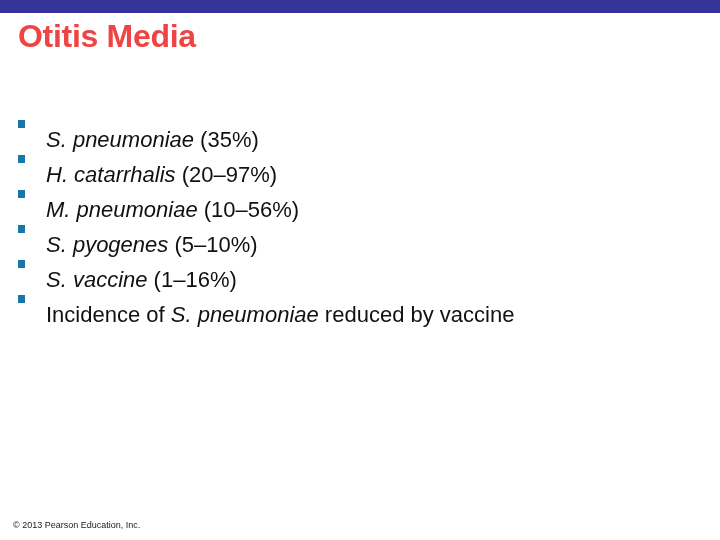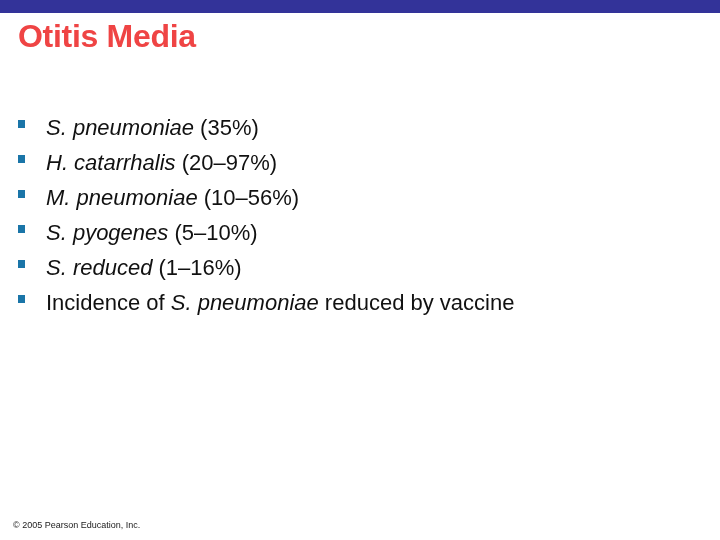--- a/index.html
+++ b/index.html
@@ -2,21 +2,21 @@
 <html><head>
 <meta charset="utf-8">
 <style>
   html, body { margin:0; padding:0; }
   body { width:720px; height:540px; background:#ffffff; position:relative; overflow:hidden; font-family:"Liberation Sans", sans-serif; }
   .topbar { position:absolute; left:0; top:0; width:720px; height:13px; background:#333399; }
   .title { position:absolute; left:18px; top:18px; font-size:32px; font-weight:bold; color:#ef4444; font-family:"Liberation Sans", sans-serif; letter-spacing:-0.3px; }
   .bullets { position:absolute; left:18px; top:108px; margin:0; padding:0; list-style:none; }
   .bullets li { position:relative; height:35px; font-size:22px; color:#111111; line-height:32px; white-space:nowrap; }
   .bullet { position:absolute; left:0; top:12px; width:7px; height:8px; background:#1a75a8; }
-  .text { position:absolute; left:28px; top:4px; }
+  .text { position:absolute; left:28px; top:16px; }
   .it { font-style:italic; }
   .footer { position:absolute; left:13px; top:520px; font-size:9px; color:#222; }
 </style>
 </head>
 <body>
 
 <div class="topbar"></div>
 <div class="title">Otitis Media</div>
 
 <ul class="bullets">
@@ -31,21 +31,21 @@
   <li>
     <span class="bullet"></span>
     <span class="text"><span class="it">M. pneumoniae</span><span> (10–56%)</span></span>
   </li>
   <li>
     <span class="bullet"></span>
     <span class="text"><span class="it">S. pyogenes</span><span> (5–10%)</span></span>
   </li>
   <li>
     <span class="bullet"></span>
-    <span class="text"><span class="it">S. reduced</span><span> (1–16%)</span></span>
+    <span class="text"><span class="it">S. vaccine</span><span> (1–16%)</span></span>
   </li>
   <li>
     <span class="bullet"></span>
     <span class="text"><span>Incidence of </span><span class="it">S. pneumoniae</span><span> reduced by vaccine</span></span>
   </li>
 </ul>
 
-<div class="footer">© 2005 Pearson Education, Inc.</div>
+<div class="footer">© 2013 Pearson Education, Inc.</div>
 
 </body></html>

